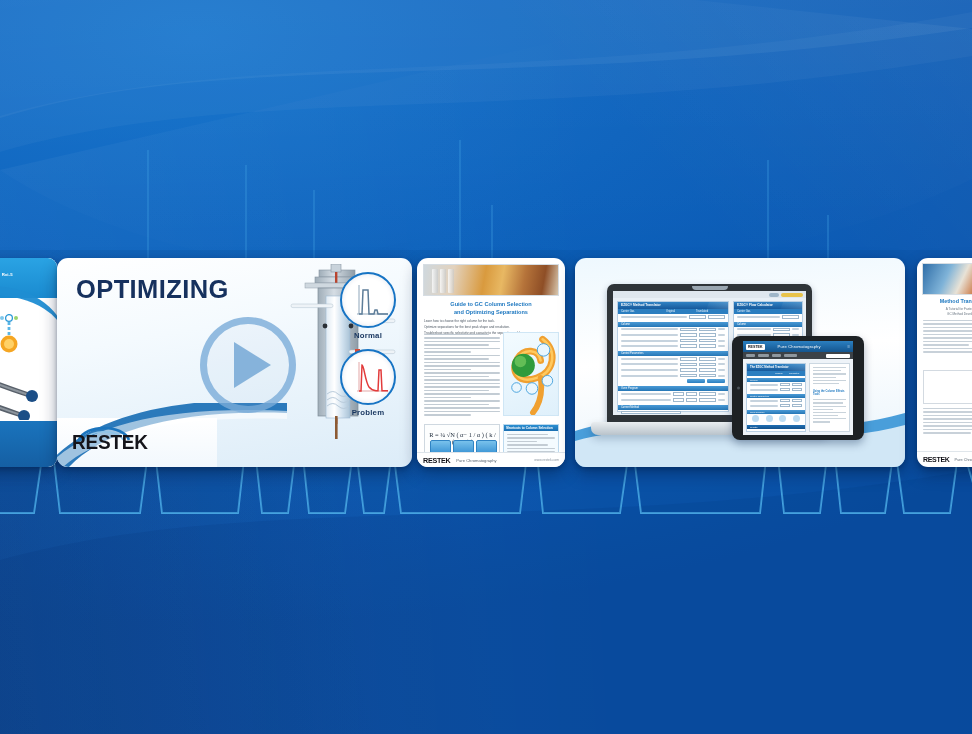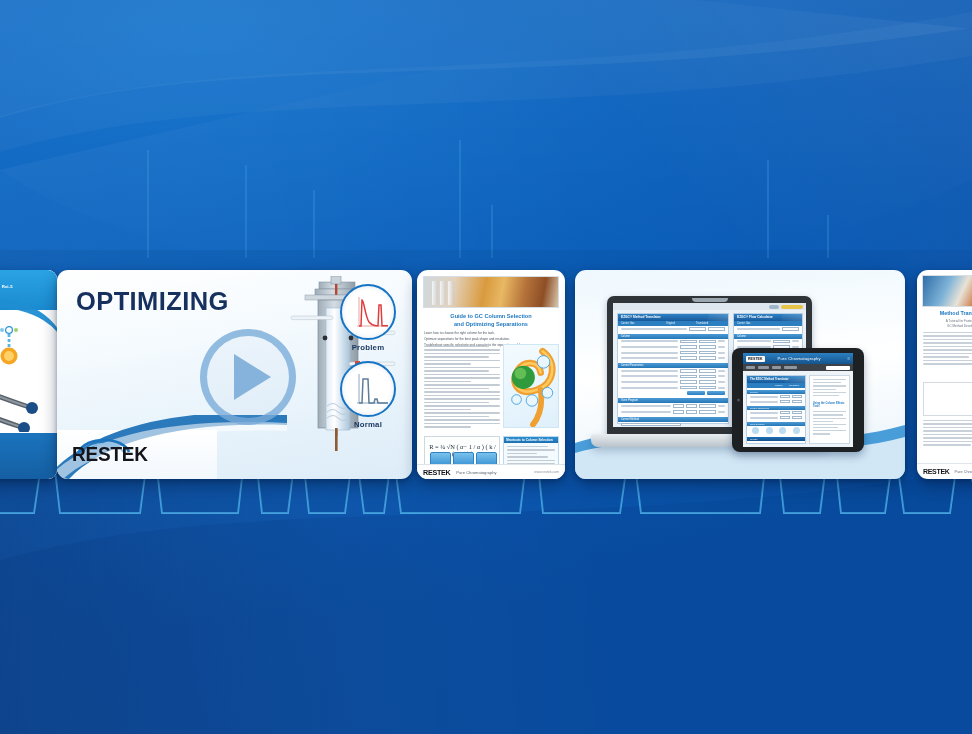--- a/index.html
+++ b/index.html
@@ -55,21 +55,21 @@
   }
 
   
   .chromo { position:absolute; left:0; top:0; width:972px; height:734px; pointer-events:none; }
 
   
   #rail {
     position:absolute; left:0; top:258px; height:212px; width:972px;
   }
   .card {
-    position:absolute; top:12px; height:209px;
+    position:absolute; top:0; height:209px;
     border-radius:11px;
     overflow:hidden;
     box-shadow:0 7px 16px rgba(0,20,55,.40), 0 2px 4px rgba(0,20,55,.28);
   }
 
   
   #card-left { left:-38px; width:95px; background:#ffffff; border-radius:9px; }
   .doc-sheet { position:absolute; inset:0; background:#fff; }
   .rxi-band {
     position:absolute; left:0; right:0; top:0; height:46px;
@@ -442,37 +442,37 @@
         <rect x="64" y="86" width="46" height="3.6" rx="1.8" fill="#eef3f7" stroke="#b3c3ce" stroke-width=".5"></rect>
         <rect x="70" y="85" width="5" height="5.6" fill="#d84b36"></rect>
         <circle cx="40" cy="62" r="2.4" fill="#2a2f35"></circle>
         <circle cx="66" cy="62" r="2.4" fill="#2a2f35"></circle>
       </svg>
 
       <div class="side-circles">
         <div class="sc-wrap">
           <div class="sc-ring">
             <svg viewBox="0 0 56 56" width="56" height="56">
+              <line x1="17" y1="11" x2="17" y2="40" stroke="#8fa6ba" stroke-width="1"></line>
+              <line x1="15" y1="40" x2="46" y2="40" stroke="#8fa6ba" stroke-width="1"></line>
+              <path d="M17,40 L20,40 L21,16 L26,16 L27,40 L32,40 L33,36 L35,36 L36,40 L46,40" fill="none" stroke="#5d7d99" stroke-width="1.5"></path>
+            </svg>
+          </div>
+          <div class="sc-label">Normal</div>
+        </div>
+        <div class="sc-wrap">
+          <div class="sc-ring">
+            <svg viewBox="0 0 56 56" width="56" height="56">
               <line x1="17" y1="11" x2="17" y2="40" stroke="#e3a7a7" stroke-width="1"></line>
               <line x1="15" y1="40" x2="46" y2="40" stroke="#e3a7a7" stroke-width="1"></line>
               <path d="M17,40 L19,40 L20,14 C22,14 23,30 27,36 C29,38.5 31,39.4 34,39.8
                        L36,39.8 L37,19 L39,19 L40,39.8 L46,39.8" fill="none" stroke="#e23b3b" stroke-width="1.5"></path>
             </svg>
           </div>
           <div class="sc-label">Problem</div>
-        </div>
-        <div class="sc-wrap">
-          <div class="sc-ring">
-            <svg viewBox="0 0 56 56" width="56" height="56">
-              <line x1="17" y1="11" x2="17" y2="40" stroke="#8fa6ba" stroke-width="1"></line>
-              <line x1="15" y1="40" x2="46" y2="40" stroke="#8fa6ba" stroke-width="1"></line>
-              <path d="M17,40 L20,40 L21,16 L26,16 L27,40 L32,40 L33,36 L35,36 L36,40 L46,40" fill="none" stroke="#5d7d99" stroke-width="1.5"></path>
-            </svg>
-          </div>
-          <div class="sc-label">Normal</div>
         </div>
       </div>
 
       <div class="restek-badge">
         <svg class="restek-swoosh" viewBox="0 0 230 64">
           <path d="M-10,62 C30,16 110,-8 230,-2 L230,10 C120,6 46,28 12,64 Z" fill="#1a6fb5" opacity=".92"></path>
           <path d="M-10,64 C26,24 104,2 230,8 L230,16 C112,12 40,34 6,64 Z" fill="#ffffff" opacity=".55"></path>
         </svg>
         <svg class="restek-dome" viewBox="0 0 54 20">
           <path d="M2,19 C8,3 46,3 52,19" fill="none" stroke="#1b74bd" stroke-width="2.6"></path>

